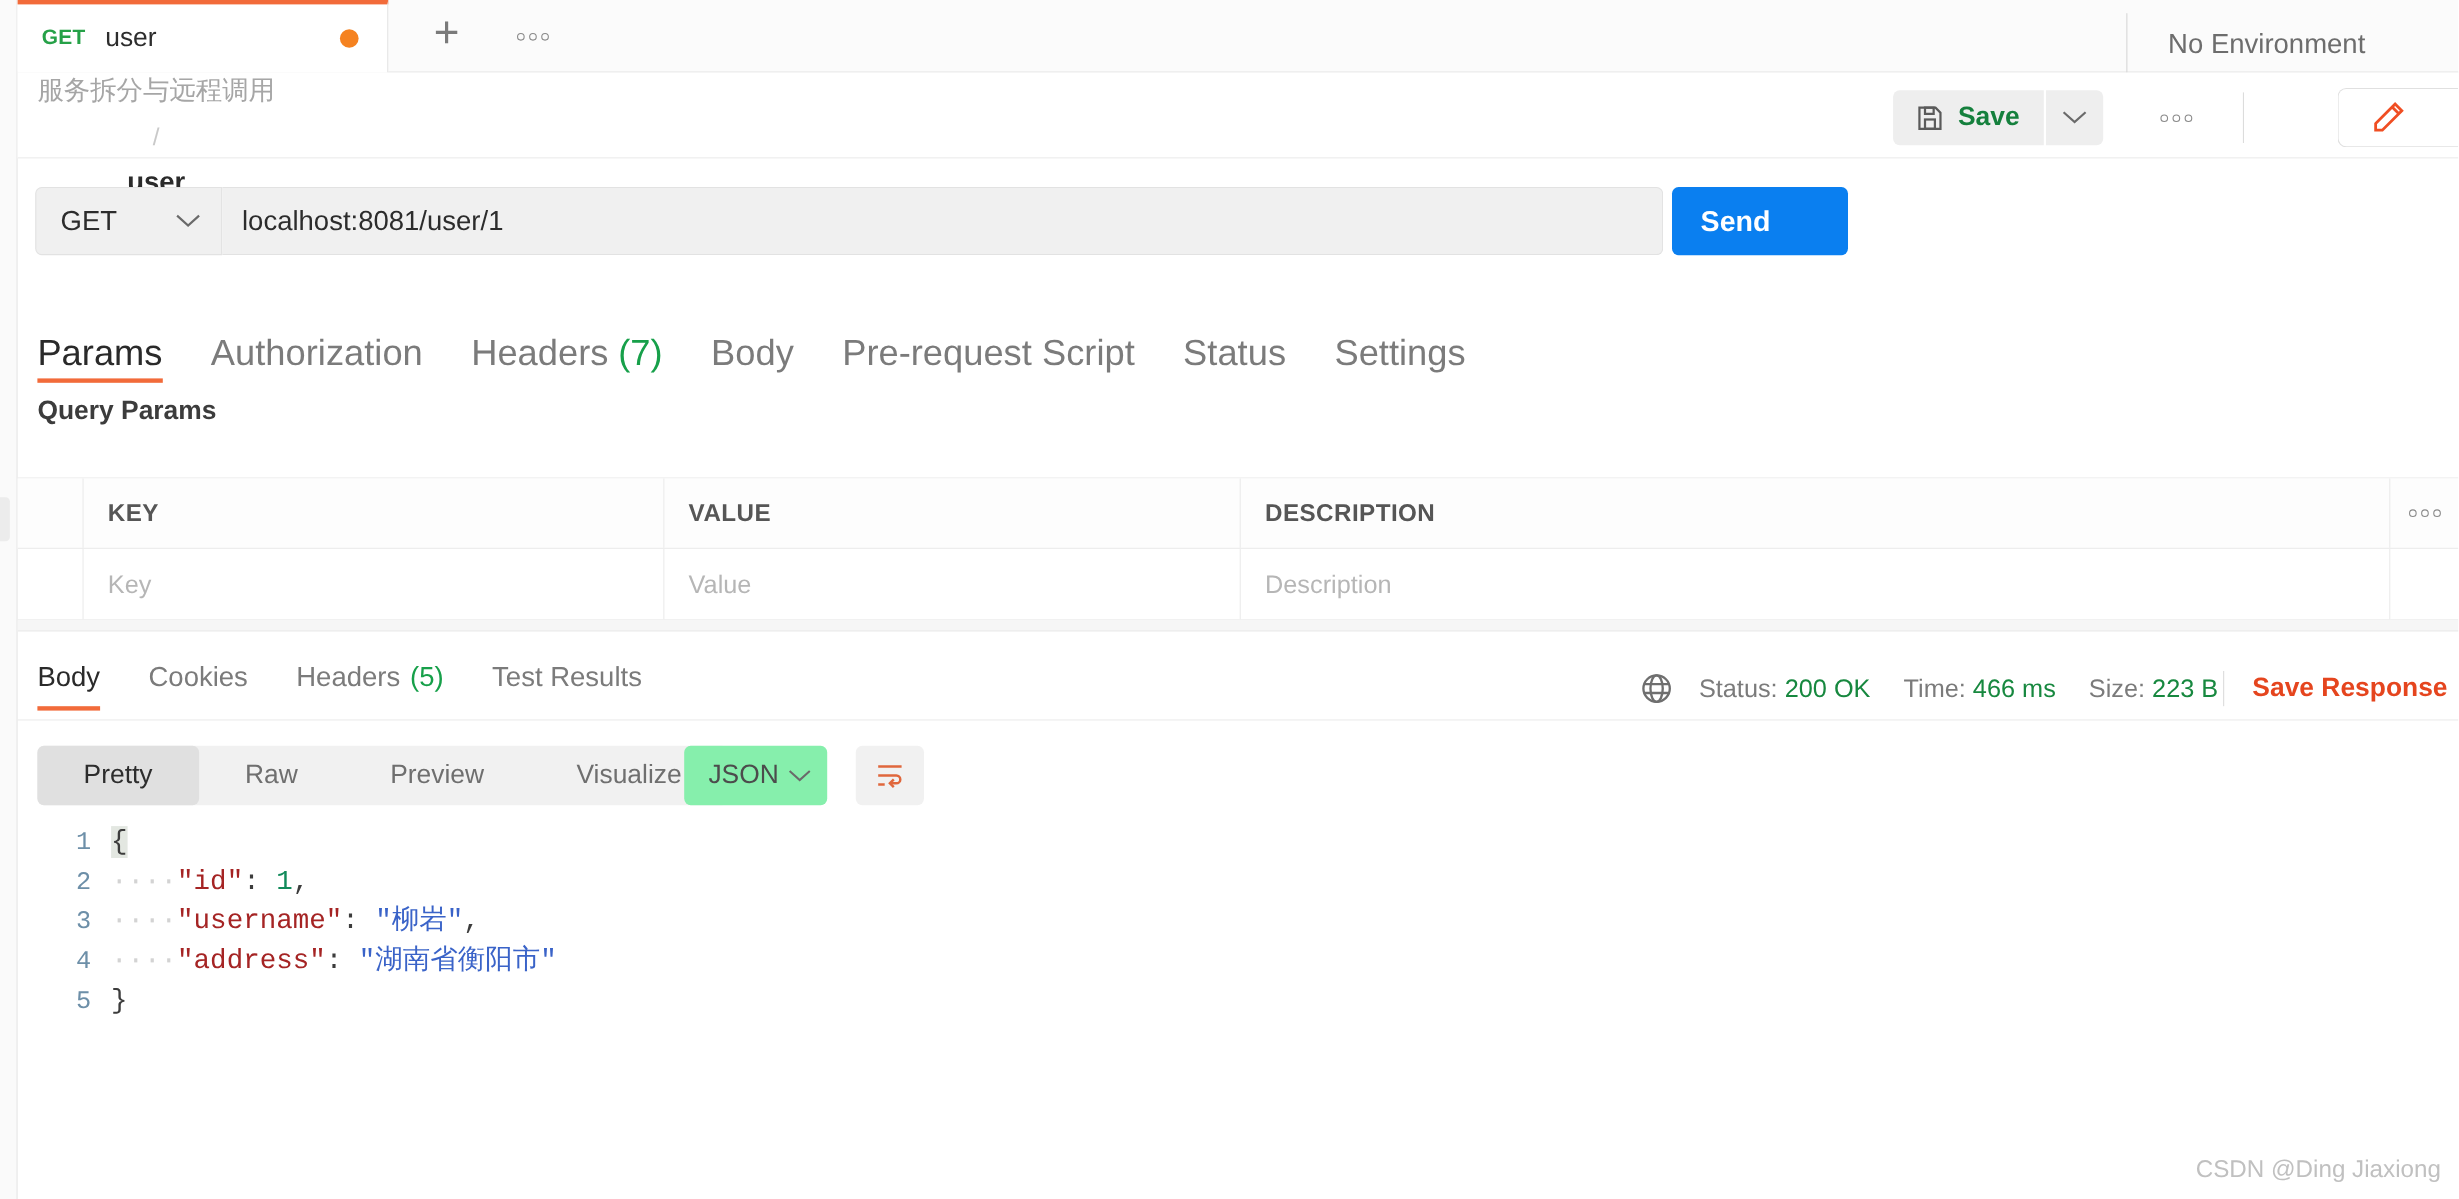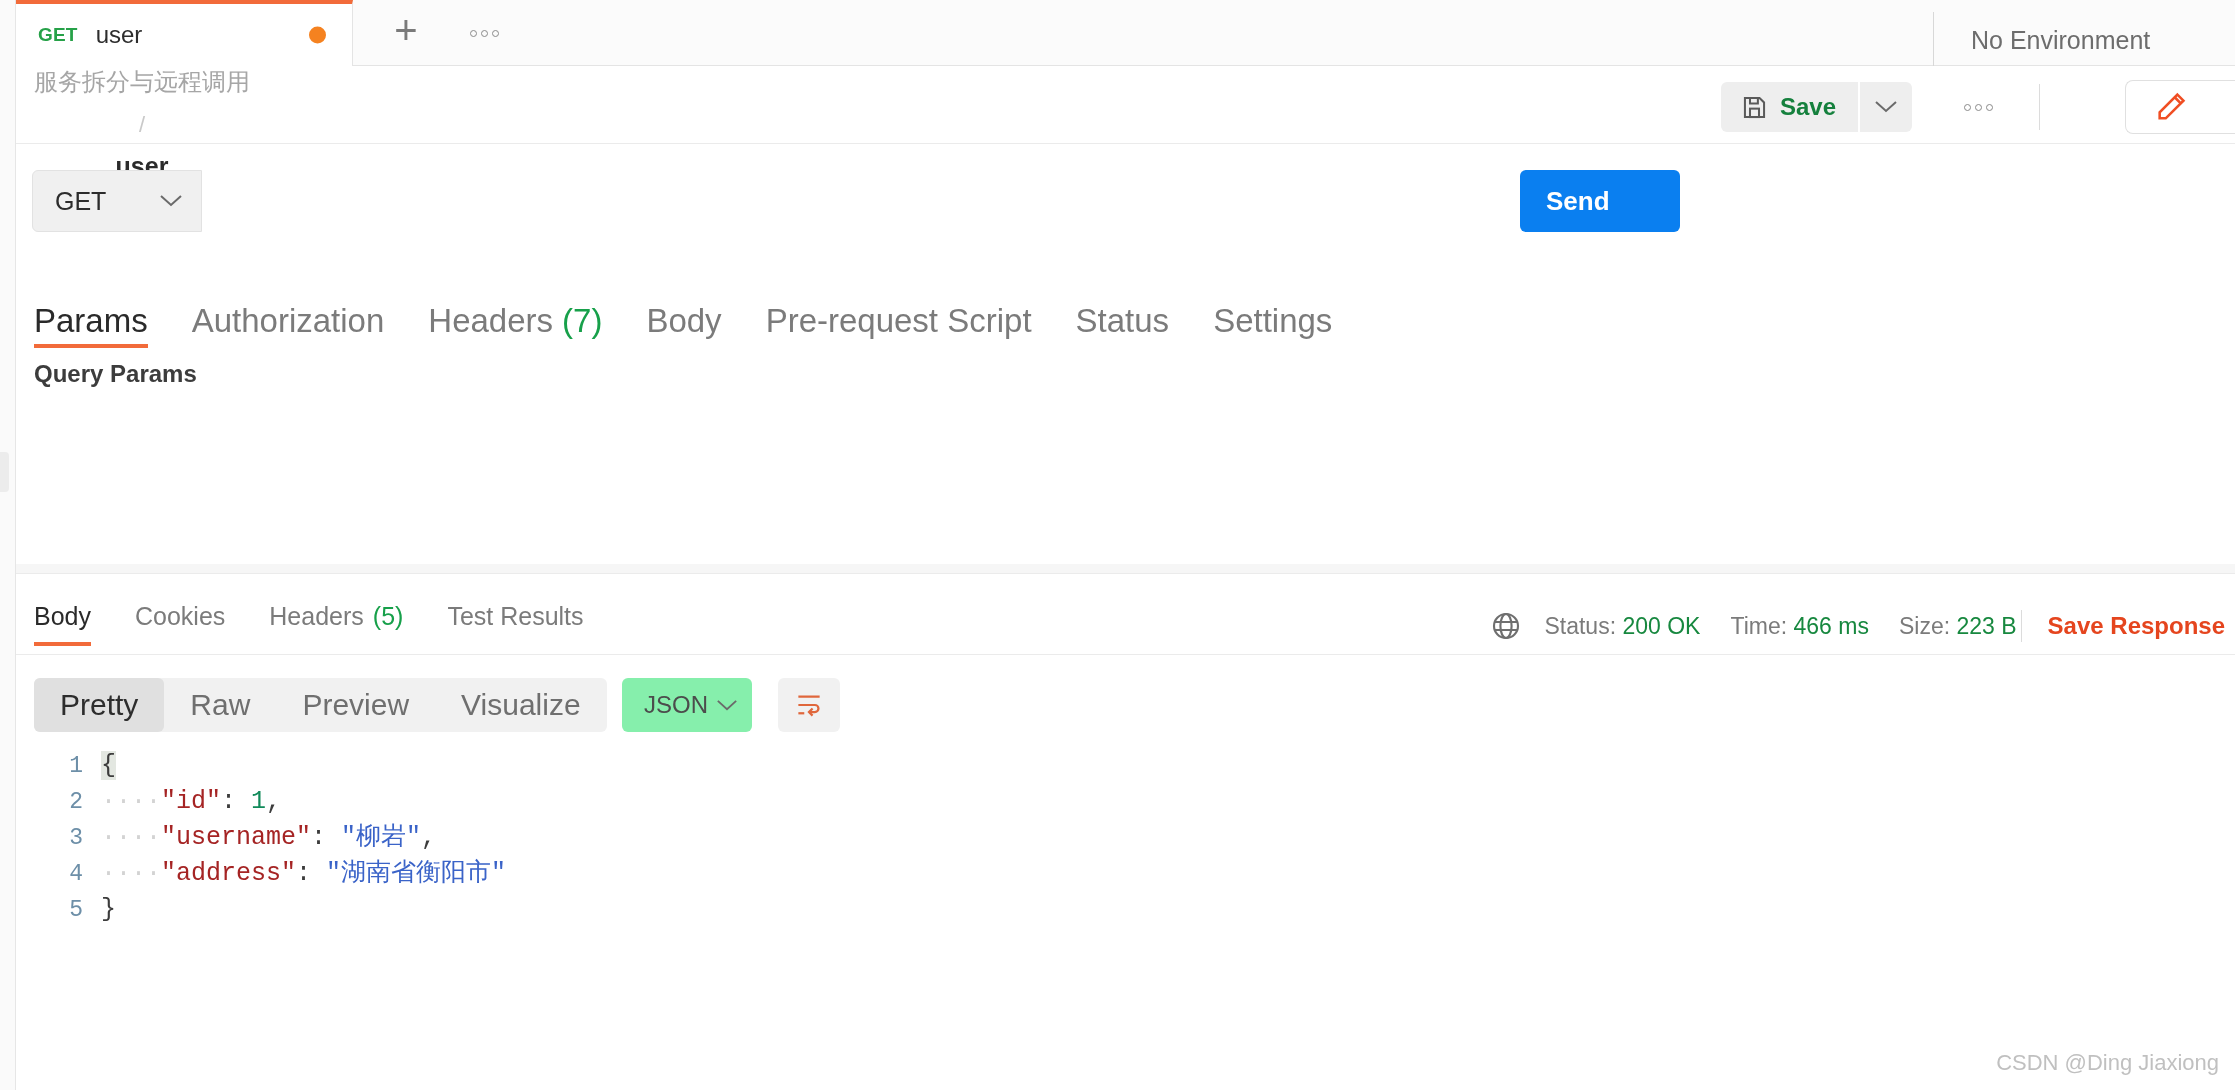--- a/index.html
+++ b/index.html
@@ -193,22 +193,22 @@
     position: absolute; left: 16px; top: 654px; width: 2219px; height: 1px;
     background: #ebebeb;
   }
 
   
   .segbar {
     position: absolute; left: 34px; top: 678px; height: 54px;
     background: #f1f1f1; border-radius: 6px; display: flex; align-items: center;
   }
   .seg {
-    height: 54px; padding: 0 26px; display: flex; align-items: center;
-    color: #6f6f6f; font-size: 30px; border-radius: 6px;
+    height: 54px; padding: 0 42px; display: flex; align-items: center;
+    color: #6f6f6f; font-size: 24px; border-radius: 6px;
   }
   .seg.active { background: #e0e0e0; color: #2d2d2d; }
   .json-sel {
     position: absolute; left: 622px; top: 678px; width: 130px; height: 54px;
     background: #86efac; border-radius: 6px;
     display: flex; align-items: center; justify-content: space-between;
     padding: 0 14px 0 22px; color: #4c4c4c; font-size: 24px;
   }
   .wrap-btn {
     position: absolute; left: 778px; top: 678px; width: 62px; height: 54px;
@@ -318,20 +318,23 @@
 
   <div class="urlrow">
     <div class="method-sel">
       <span class="method-text">GET</span>
       <span>
         <svg width="24" height="14" viewBox="0 0 24 14" fill="none" stroke="#6a6a6a" stroke-width="2">
             <path d="M2 2l10 9 10-9"></path>
           </svg>
       </span>
     </div>
+    <div class="url-field">
+      <span class="url-text">localhost:8081/user/1</span>
+    </div>
     <div class="send-btn">
       <span>Send</span>
     </div>
   </div>
 
   <div class="reqtabs">
     <div class="rtab active">
       <span>Params</span>
     </div>
     <div class="rtab">
@@ -350,20 +353,42 @@
     <div class="rtab">
       <span>Status</span>
     </div>
     <div class="rtab">
       <span>Settings</span>
     </div>
   </div>
 
   <div class="qp-title">Query Params</div>
 
+  <div class="ptable">
+    <div class="ptable-row head">
+      <div class="pcell chk"></div>
+      <div class="pcell k">KEY</div>
+      <div class="pcell v">VALUE</div>
+      <div class="pcell d">DESCRIPTION</div>
+      <div class="pcell mm">
+        <span class="dots3">
+            <i></i>
+            <i></i>
+            <i></i>
+          </span>
+      </div>
+    </div>
+    <div class="ptable-row body">
+      <div class="pcell chk"></div>
+      <div class="pcell k">Key</div>
+      <div class="pcell v">Value</div>
+      <div class="pcell d">Description</div>
+      <div class="pcell mm"></div>
+    </div>
+  </div>
 
   <div class="resp-sep"></div>
 
   <div class="resptabs">
     <div class="rtab active">
       <span>Body</span>
     </div>
     <div class="rtab">
       <span>Cookies</span>
     </div>

